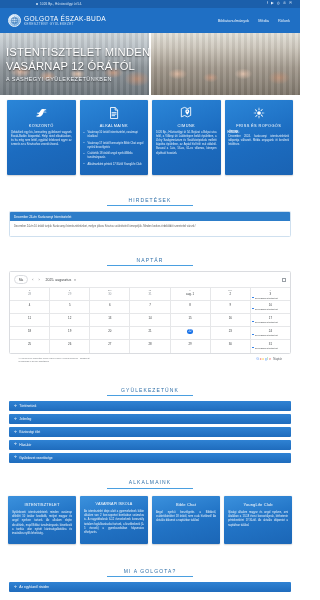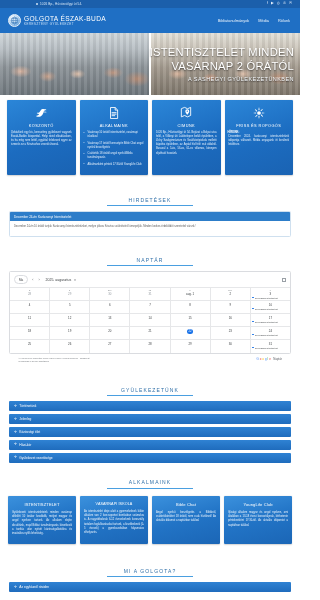--- a/index.html
+++ b/index.html
@@ -60,21 +60,21 @@
       radial-gradient(ellipse 15px 9px at 62% 66%, #dcbda8 0%, transparent 60%),
       radial-gradient(ellipse 18px 11px at 86% 72%, #bb9077 0%, transparent 62%),
       linear-gradient(180deg, #e3e0d8 0%, #cdc7bc 24%, #a39a8e 56%, #7d756a 100%);
   }
   .hero-pane::after {
     content: ""; position: absolute; inset: 0;
     background: repeating-linear-gradient(90deg, rgba(255,255,255,.07) 0 3px, rgba(0,0,0,.06) 3px 6px);
   }
   .hero-overlay {
     position: absolute; inset: 0; display: flex; flex-direction: column;
-    align-items: flex-end; justify-content: center; gap: 1px; z-index: 3; padding: 0 6px;
+    align-items: flex-start; justify-content: center; gap: 1px; z-index: 3; padding: 0 6px;
   }
   .hero-line {
     font-size: 11.2px; color: #ffffff; letter-spacing: .25px; font-weight: 400;
     text-shadow: 0 .6px 1.6px rgba(0,0,0,.55); line-height: 1.12; text-align: center; white-space: nowrap;
   }
   .hero-sub {
     font-size: 5.5px; color: #f2f6fa; letter-spacing: .45px;
     text-shadow: 0 .5px 1.3px rgba(0,0,0,.6); margin-top: 2px; white-space: nowrap;
   }
 
@@ -203,21 +203,21 @@
     <span class="nav-item">Média</span>
     <span class="nav-item">Rólunk</span>
   </nav>
 </div>
 
 <div class="hero">
   <div class="hero-pane left"></div>
   <div class="hero-pane right"></div>
   <div class="hero-overlay">
     <div class="hero-line">ISTENTISZTELET MINDEN</div>
-    <div class="hero-line">VASÁRNAP 2 ÓRÁTÓL</div>
+    <div class="hero-line">VASÁRNAP 12 ÓRÁTÓL</div>
     <div class="hero-sub">A SASHEGYI GYÜLEKEZETÜNKBEN</div>
   </div>
 </div>
 
 <div class="features">
 
   <div class="fcard">
     <div class="fcard-icon">
       <svg viewBox="0 0 24 24" fill="#ffffff">
         <path d="M20.5 5.2c-1.1.6-2 .6-3.1.3-2.4-.7-4.7.2-6 2-1 1.3-1.2 2.6-2.6 3.5-1 .7-2.2.8-3.4.6-.6-.1-.9.6-.4 1 1 .9 2.4 1.4 3.8 1.3-.9 1.7-2.6 2.8-4.5 3-.6.1-.7.9-.1 1.1 3.6 1.2 7.6.2 10-2.7 1.8-2.2 2.2-4.3 2.6-6.1.2-1 .9-1.6 1.8-2 .7-.3 1.6-.5 2.3-1 .4-.3.2-1-.4-1z"></path>

